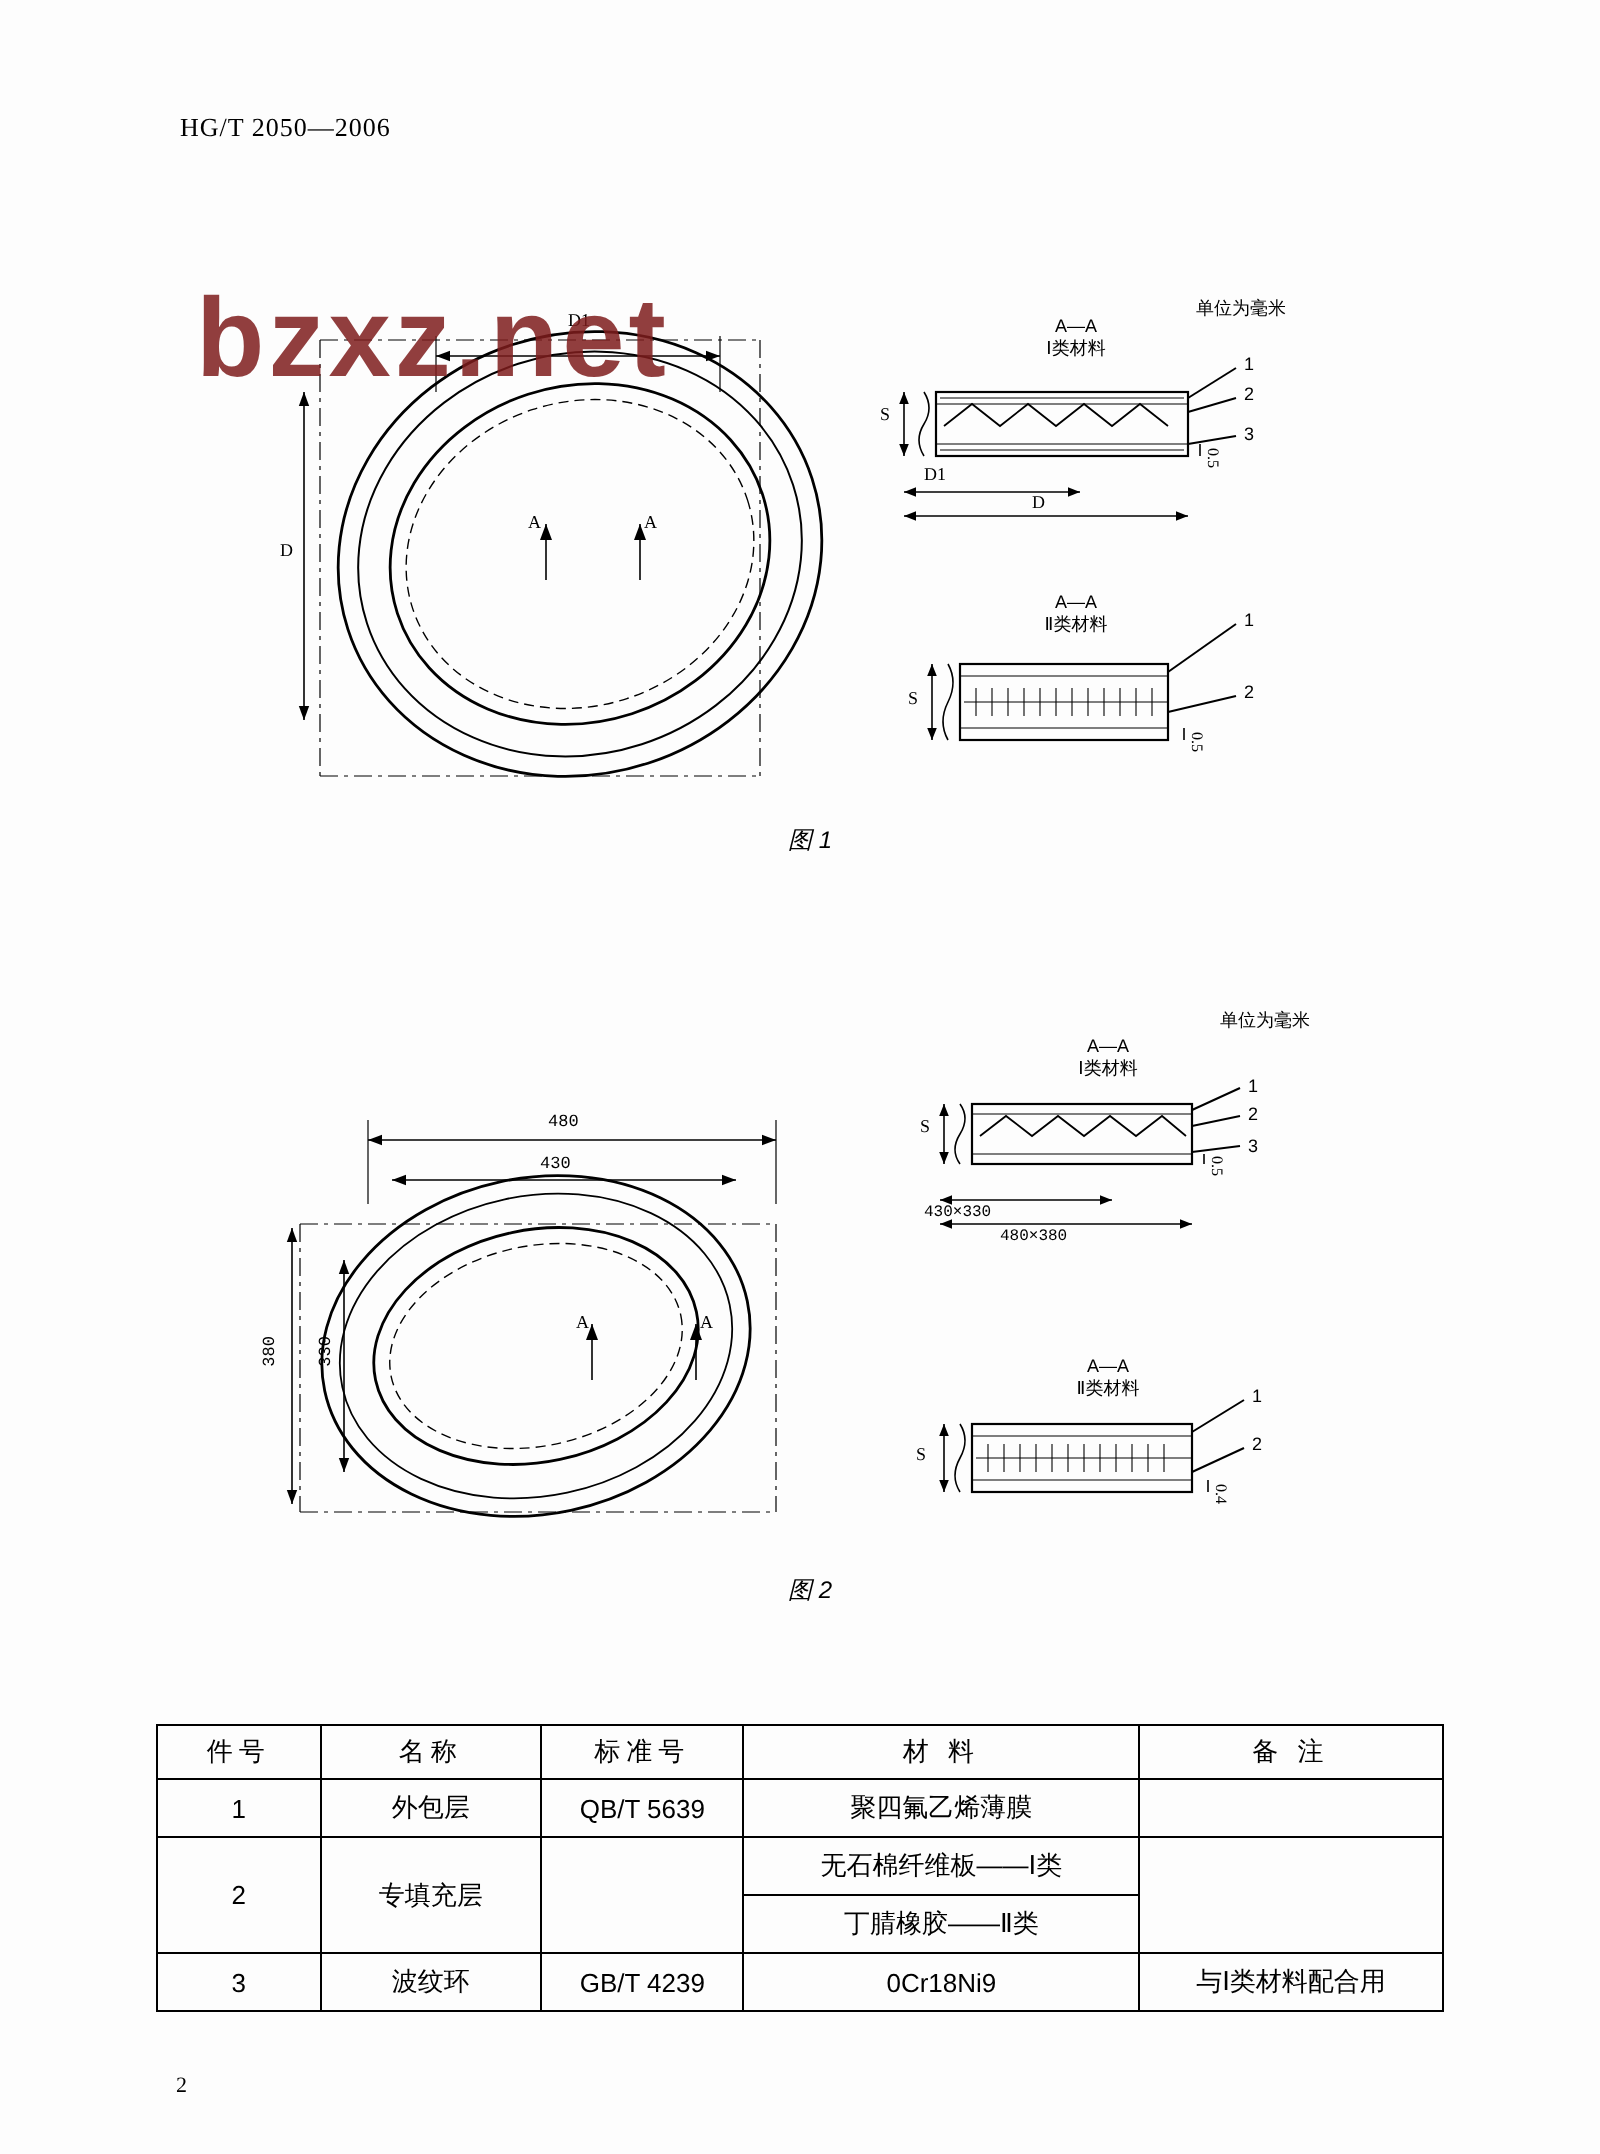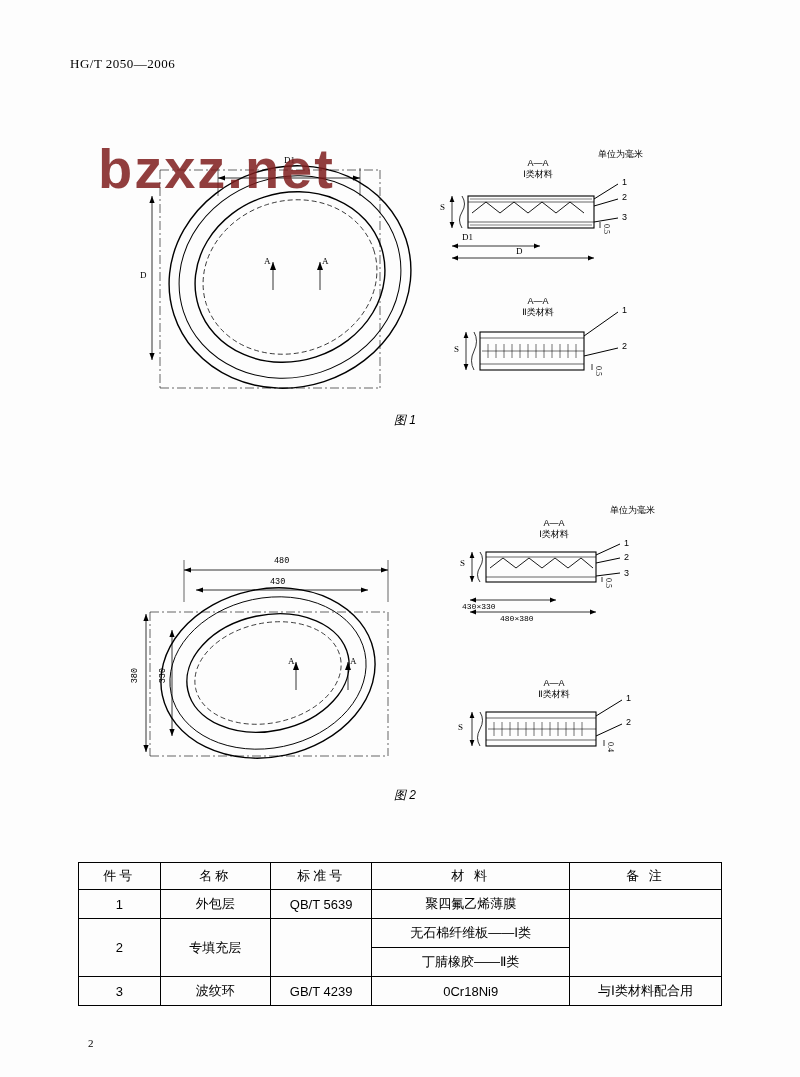--- a/index.html
+++ b/index.html
@@ -9,21 +9,21 @@
     font-family:"Liberation Serif", serif;
     color:#000;
     position:relative;
     overflow:hidden;
   }
   .page{
     position:absolute;inset:0;
     background:#fdfdfd;
   }
   .header{
-    position:absolute;top:56px;left:70px;
+    position:absolute;top:56px;left:90px;
     font-family:"Liberation Serif", serif;
     font-size:13px;letter-spacing:0.5px;
   }
   .footer{
     position:absolute;bottom:28px;left:88px;
     font-size:11px;
   }
   .watermark{
     position:absolute;
     top:136px;left:98px;

